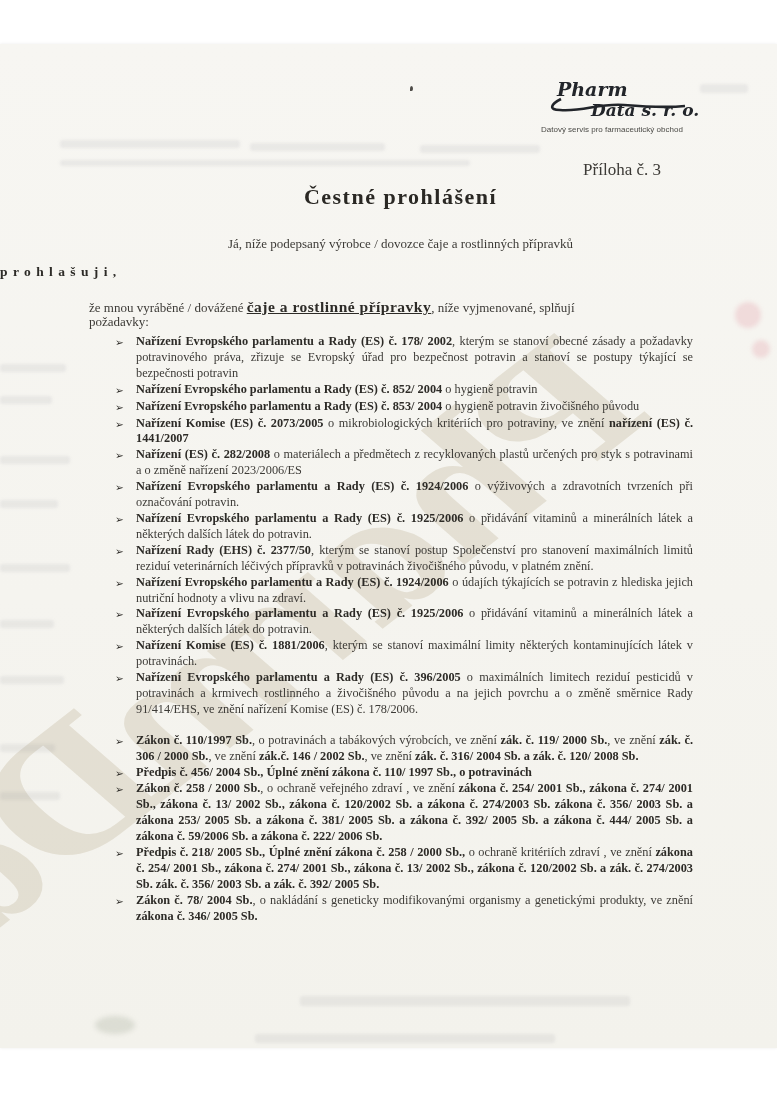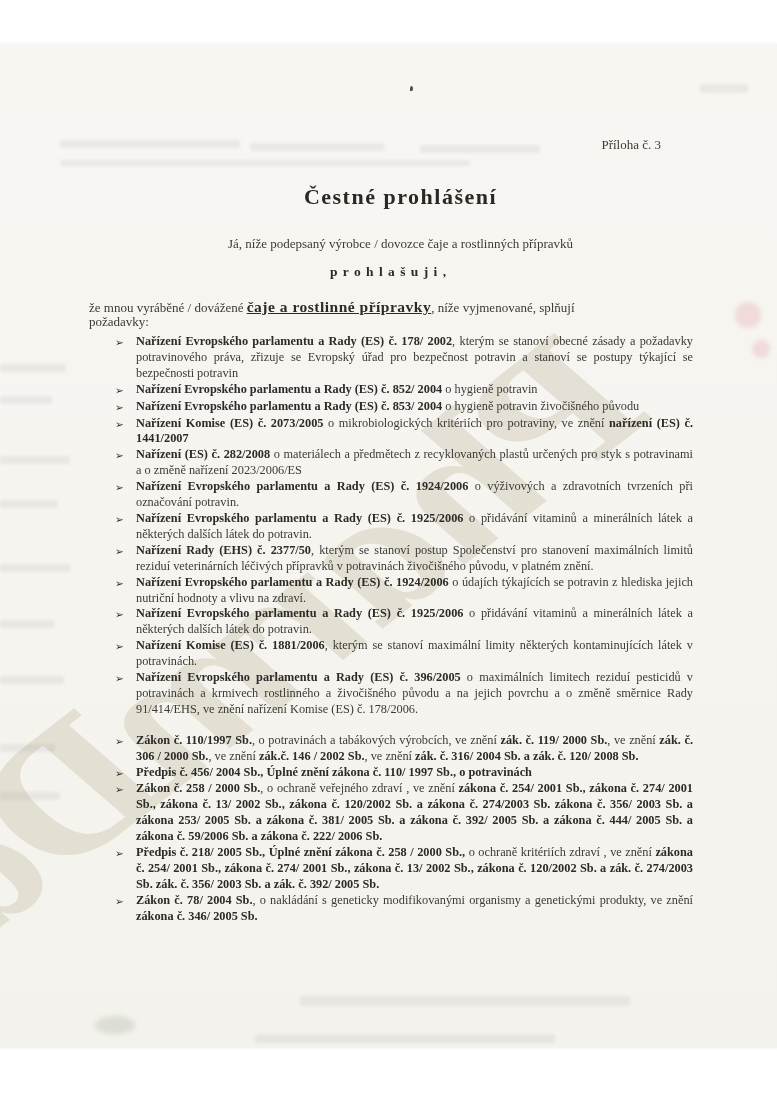--- a/index.html
+++ b/index.html
@@ -17,27 +17,27 @@
   }
   
   .wm{position:absolute;left:0;top:0;pointer-events:none;}
   
   .smudge{position:absolute;background:rgba(115,115,130,0.10);filter:blur(1.6px);border-radius:3px;}
   .smudge.pink{background:rgba(225,150,160,0.28);border-radius:50%;filter:blur(2px);}
   .smudge.green{background:rgba(150,160,140,0.25);filter:blur(2.5px);border-radius:50%;}
   .speck{position:absolute;width:3px;height:5px;background:#4e4c48;border-radius:50% 50% 50% 0;}
   
   .logo{position:absolute;right:70px;top:32px;}
-  .priloha{position:absolute;right:116px;top:93px;font-size:13px;color:var(--ink);}
+  .priloha{position:absolute;right:116px;top:116px;font-size:17px;color:var(--ink);}
   .title{
     position:absolute;left:0;top:128px;width:100%;margin:12px;text-align:center;
     font-size:22px;font-weight:bold;letter-spacing:1.5px;color:#2a2824;
   }
   .intro{position:absolute;left:0;top:180px;width:100%;margin:12px;text-align:center;font-size:13px;}
-  .declare{position:absolute;left:0;top:220px;width:100%;margin:0;text-align:center;
+  .declare{position:absolute;left:0;top:220px;width:100%;margin:0;text-align:left;
     font-size:13.5px;font-weight:bold;letter-spacing:1px;color:var(--ink-bold);}
   .preamble{position:absolute;left:85px;right:85px;top:252px;margin:4px;font-size:13px;line-height:14px;}
   .preamble .emph{font-size:15.5px;font-weight:bold;text-decoration:underline;letter-spacing:0.5px;color:var(--ink-bold);}
   
   #list{position:absolute;left:85px;right:84px;top:290px;font-size:12.3px;line-height:15.9px;}
   .group + .group{margin-top:15px;}
   .li{display:flex;}
   .bullet{flex:none;width:21px;margin-left:30px;font-size:10.5px;padding-top:1px;
     font-family:"DejaVu Sans", sans-serif;color:var(--ink-bold);}
   .txt{flex:1;text-align:justify;}
@@ -72,20 +72,28 @@
     <div class="smudge" style="left:0;top:632px;width:64px;height:8px"></div>
     <div class="smudge" style="left:0;top:700px;width:55px;height:8px"></div>
     <div class="smudge" style="left:0;top:748px;width:60px;height:8px"></div>
     <div class="smudge" style="left:300px;top:952px;width:330px;height:10px"></div>
     <div class="smudge" style="left:255px;top:990px;width:300px;height:9px"></div>
     <div class="smudge green" style="left:95px;top:972px;width:40px;height:18px"></div>
     <div class="smudge pink" style="left:735px;top:258px;width:26px;height:26px"></div>
     <div class="smudge pink" style="left:752px;top:296px;width:18px;height:18px"></div>
     <div class="speck" style="left:410px;top:42px"></div>
 
+    <div class="logo">
+      <svg width="180" height="60" viewBox="0 0 180 60" aria-hidden="true">
+        <text x="30" y="20" font-family="DejaVu Serif, serif" font-style="italic" font-weight="bold" font-size="19">Pharm</text>
+        <path d="M34 23 C 24 28, 21 34, 33 34 C 56 36, 72 27, 97 29 C 122 31, 144 31.5, 158 30" stroke="#22252a" stroke-width="2.6" fill="none"></path>
+        <text x="64" y="40" font-family="DejaVu Serif, serif" font-style="italic" font-weight="bold" font-size="17">Data s. r. o.</text>
+        <text class="cap" x="14" y="56" font-family="Liberation Sans, sans-serif" font-size="8">Datový servis pro farmaceutický obchod</text>
+      </svg>
+    </div>
 
     <div class="priloha">Příloha č. 3</div>
 
     <h1 class="title">Čestné prohlášení</h1>
 
     <p class="intro">Já, níže podepsaný výrobce / dovozce čaje a rostlinných přípravků</p>
 
     <p class="declare">p r o h l a š u j i ,</p>
 
     <p class="preamble"><span>že mnou vyráběné / dovážené </span><span class="emph">čaje a rostlinné přípravky</span><span>, níže vyjmenované, splňují</span><br><span>požadavky:</span></p>

